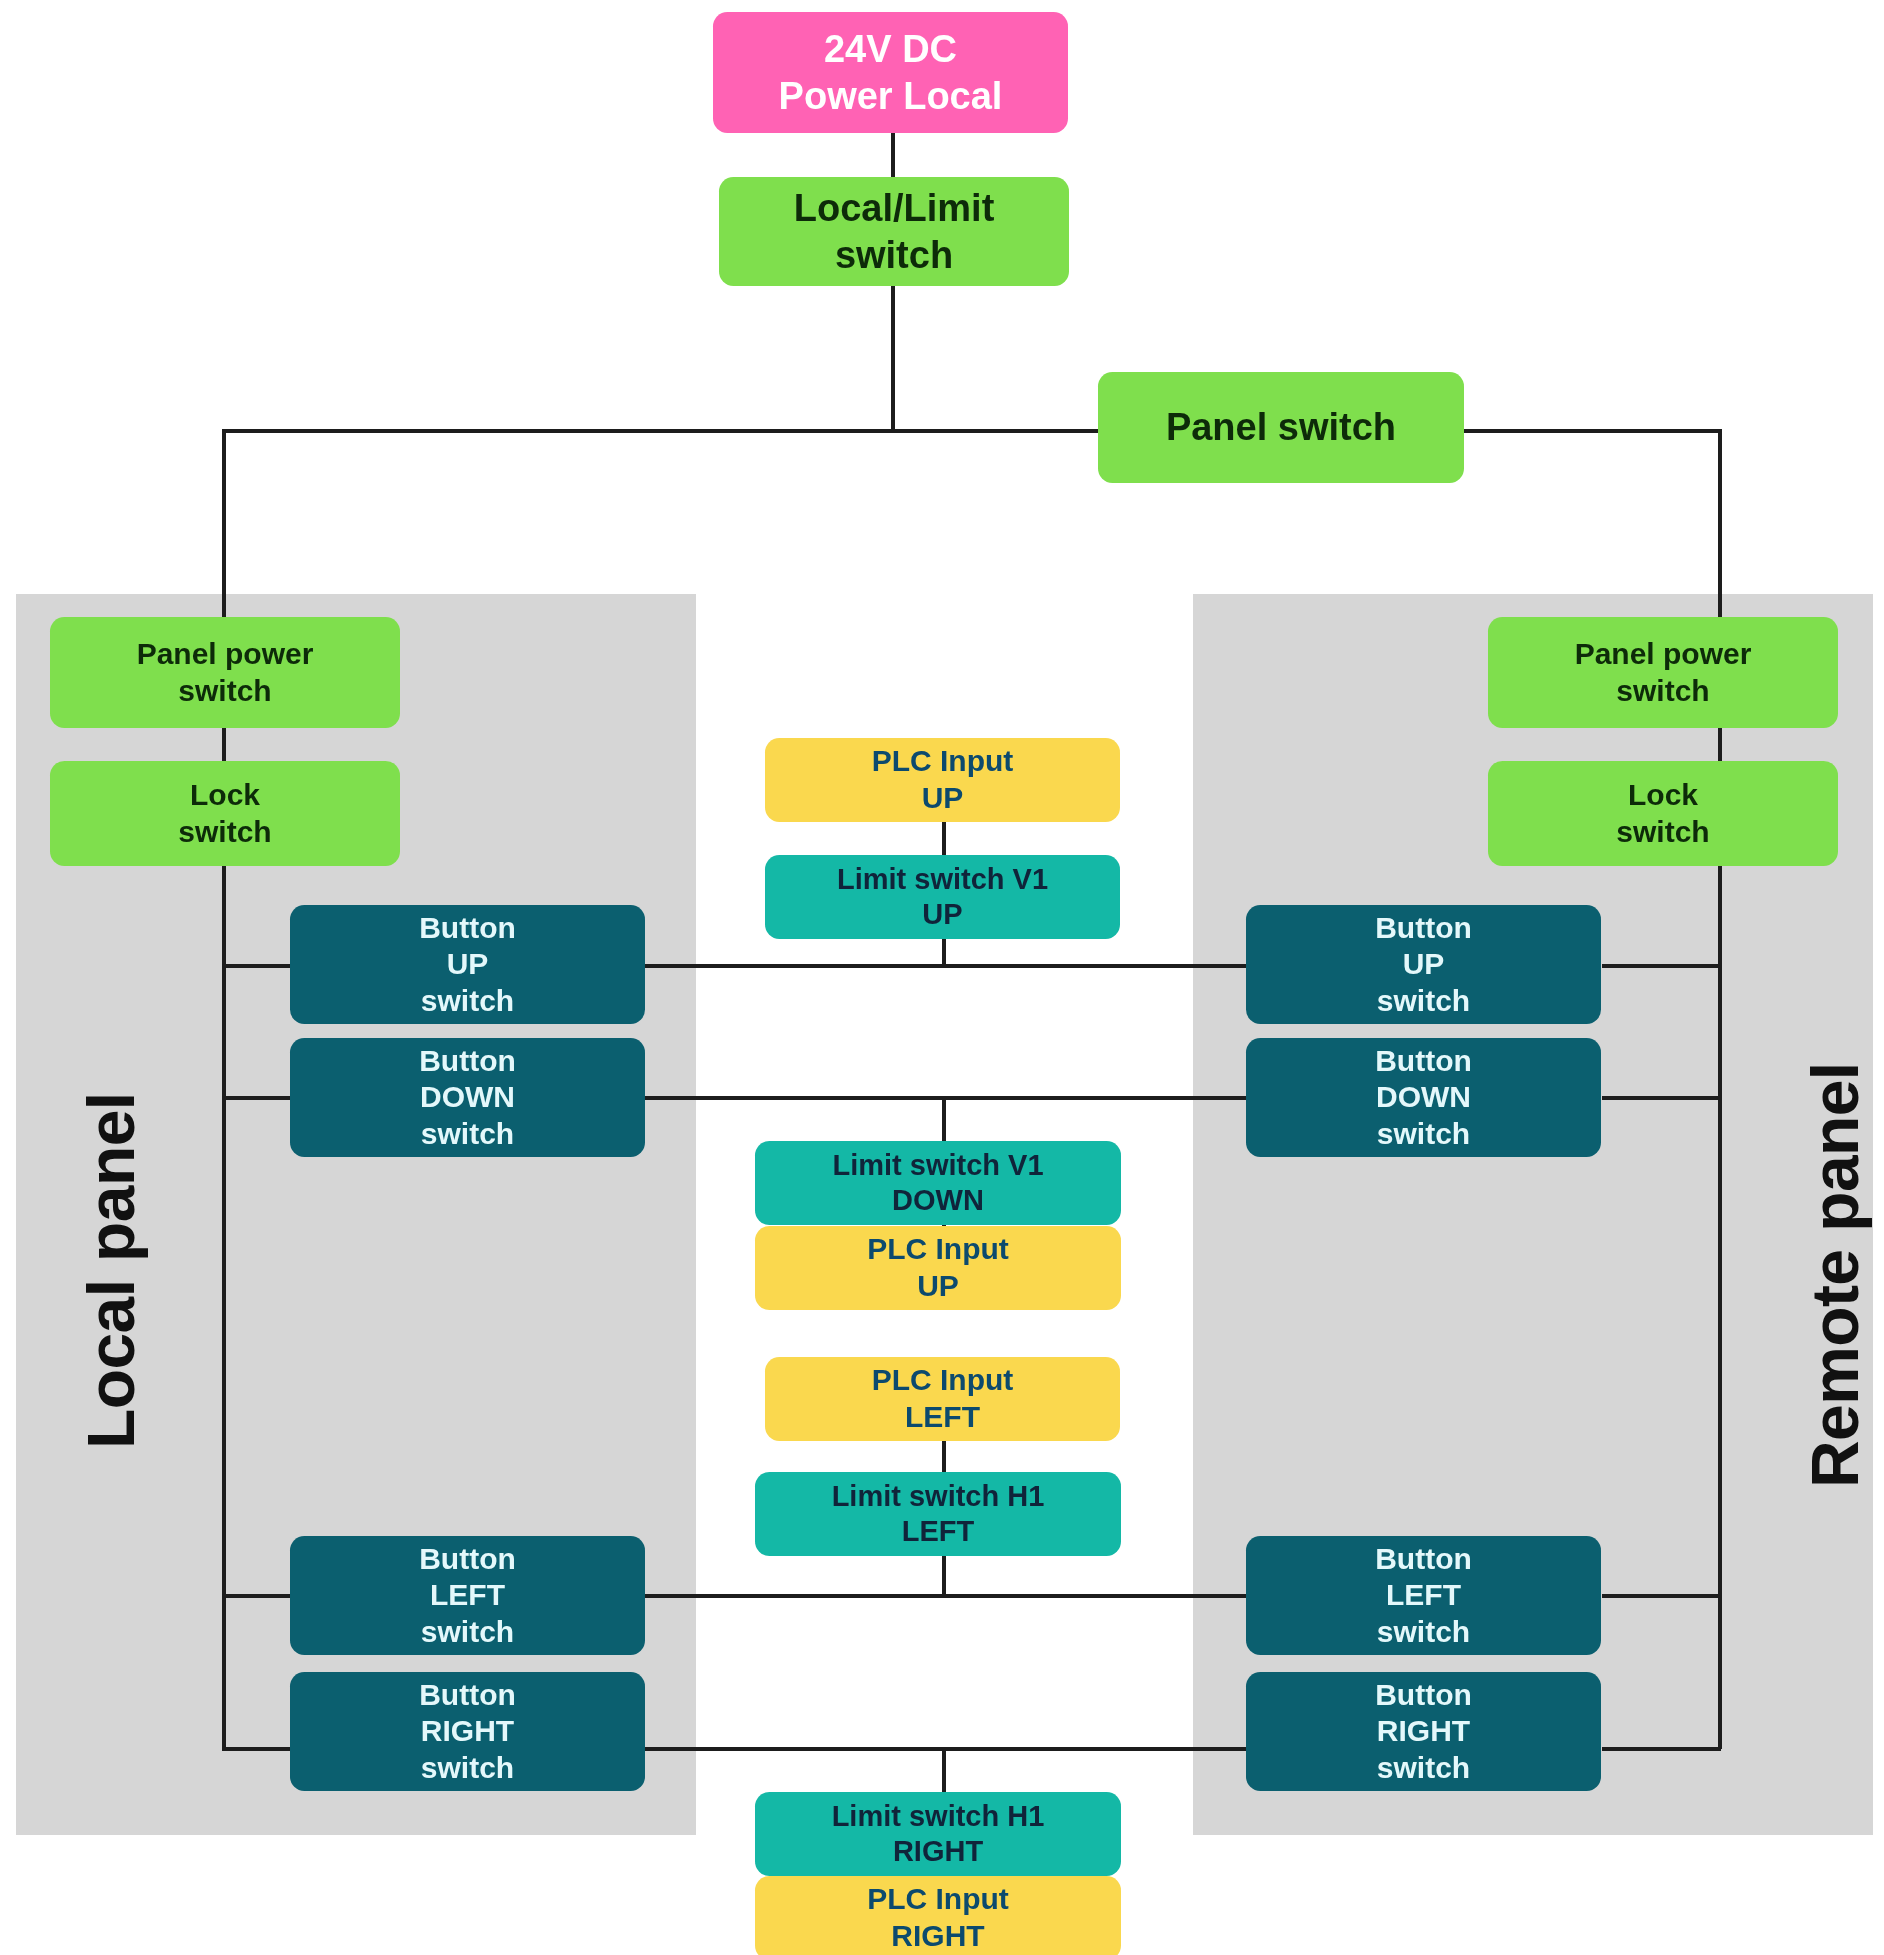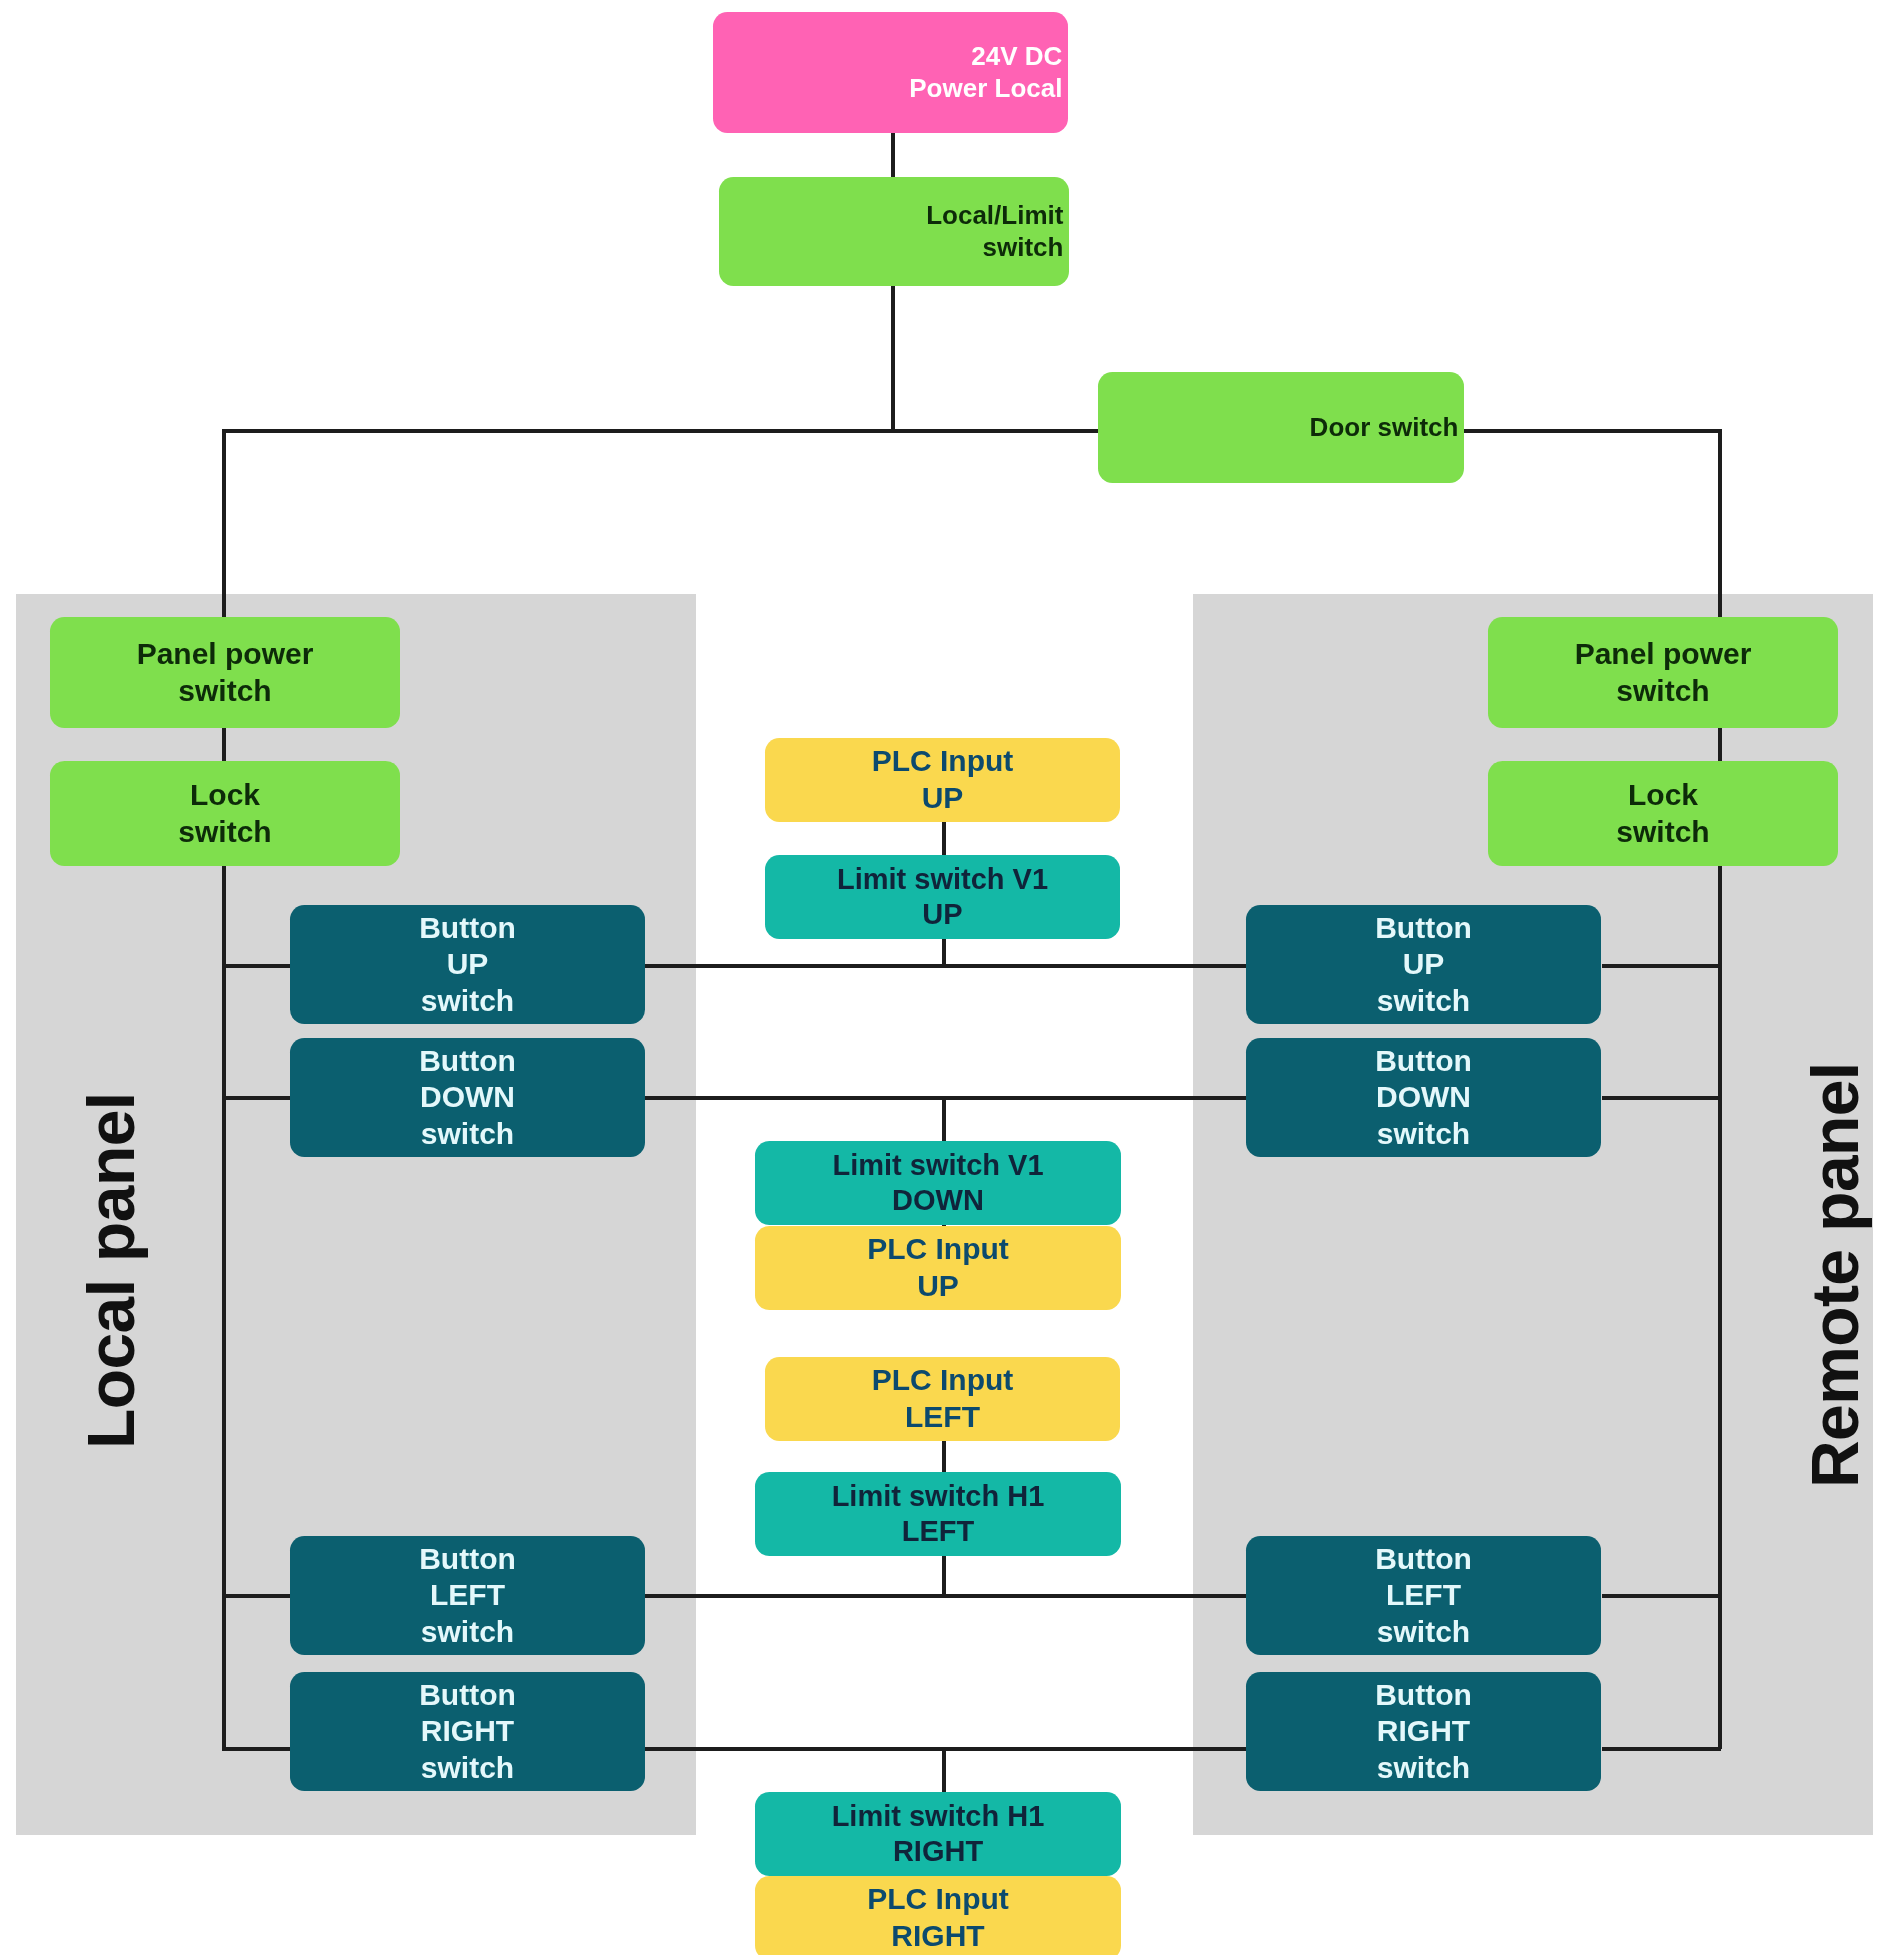--- a/index.html
+++ b/index.html
@@ -57,21 +57,21 @@
   .node .ln{display:block;width:100%;}
 
   .node.pink  {background:#ff62b4; color:#ffffff;}
   .node.green {background:#7fdf4d; color:#0d2b09;}
   .node.teal  {background:#0b5f6f; color:#e4f8fb;}
   .node.yellow{background:#fad84e; color:#0c4a6e;}
   .node.blue  {background:#14b8a6; color:#10243a;}
 
   .fs-52{font-size:29px;}
   .fs-54{font-size:30px;}
-  .fs-56{font-size:26px;text-align:right;}
+  .fs-56{font-size:38px;}
 </style>
 </head>
 <body>
 
 <div id="canvas">
 
   <div class="panel-bg" style="left:15.5px; top:594px; width:680px; height:1241px;"></div>
   <div class="panel-bg" style="left:1193px; top:594px; width:680px; height:1241px;"></div>
 
   <div class="line v" style="left:891px; top:133px; height:56px;"></div>
@@ -138,21 +138,21 @@
     <span class="ln">24V DC</span>
     <span class="ln">Power Local</span>
   </div>
 
   <div class="node green fs-56" style="left:719px; top:177px; width:350px; height:109px;">
     <span class="ln">Local/Limit</span>
     <span class="ln">switch</span>
   </div>
 
   <div class="node green fs-56" style="left:1098px; top:372px; width:366px; height:111px;">
-    <span class="ln">Door switch</span>
+    <span class="ln">Panel switch</span>
   </div>
 
   <div class="node green fs-54" style="left:50px; top:617px; width:350px; height:111px;">
     <span class="ln">Panel power</span>
     <span class="ln">switch</span>
   </div>
 
   <div class="node green fs-54" style="left:50px; top:761px; width:350px; height:105px;">
     <span class="ln">Lock</span>
     <span class="ln">switch</span>

